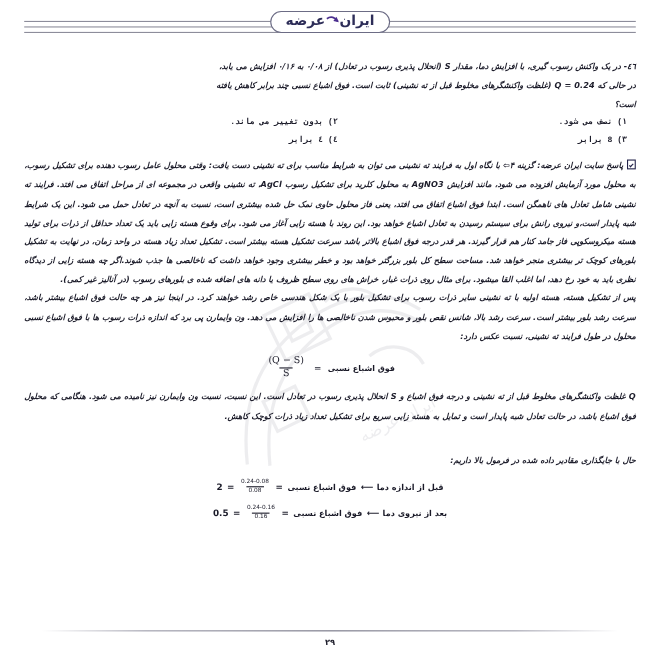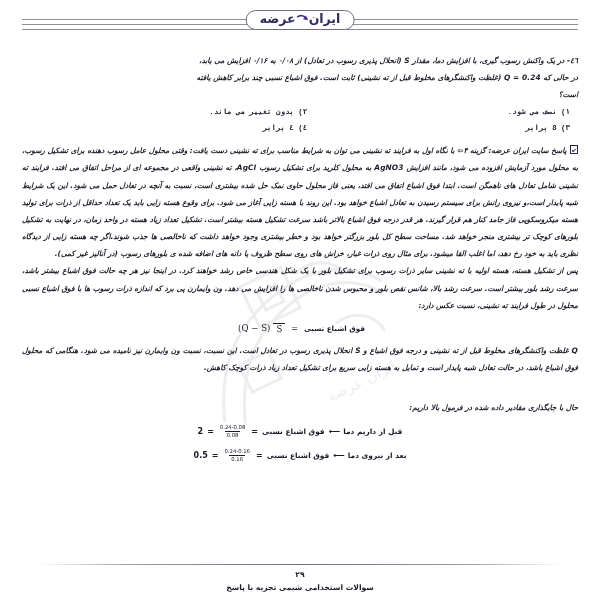--- a/index.html
+++ b/index.html
@@ -166,20 +166,21 @@
     z-index: 2;
     direction: rtl;
   }
   .formula-name {
     font-size: 7.2px;
     font-weight: bold;
   }
   .eqsign { font-size: 8px; }
   .frac {
     display: inline-flex;
+    flex-direction: column;
     align-items: center;
     direction: ltr;
     font-family: "DejaVu Serif", "Liberation Serif", serif;
     font-size: 8.6px;
     line-height: 1.25;
   }
   .frac .num { padding: 0 3px; }
   .frac .den { padding: 0 3px; border-top: 1px solid #1d1d2b; }
 
   
@@ -318,21 +319,21 @@
       </span>
     </div>
 
     <div class="ptext">Q غلظت واکنشگرهای مخلوط قبل از ته نشینی و درجه فوق اشباع و S انحلال پذیری رسوب در تعادل است. این نسبت، نسبت ون وایمارن نیز نامیده می شود. هنگامی که محلول فوق اشباع باشد، در حالت تعادل شبه پایدار است و تمایل به هسته زایی سریع برای تشکیل تعداد زیاد ذرات کوچک کاهش.</div>
 
     <div class="ptext" style="margin-top:23px;">حال با جایگذاری مقادیر داده شده در فرمول بالا داریم:</div>
 
     <div class="calc-block">
 
       <div class="calc-row">
-        <span class="desc">قبل از داریم دما</span>
+        <span class="desc">قبل از اندازه دما</span>
         <span class="arrow">⟵</span>
         <span class="desc">فوق اشباع نسبی</span>
         <span class="res">=</span>
         <span class="frac-sm">
           <span class="num">0.24-0.08</span>
           <span class="den">0.08</span>
         </span>
         <span class="res">=</span>
         <span class="res">2</span>
       </div>
@@ -349,16 +350,15 @@
         <span class="res">=</span>
         <span class="res">0.5</span>
       </div>
 
     </div>
   </div>
 
   <div class="footer">
     <div class="footer-rule"></div>
     <div class="page-num">٢٩</div>
-    <div class="footer-title">سوالات استخدامی شیمی تجزیه با پاسخ</div>
   </div>
 
 </div>
 
 </body></html>

